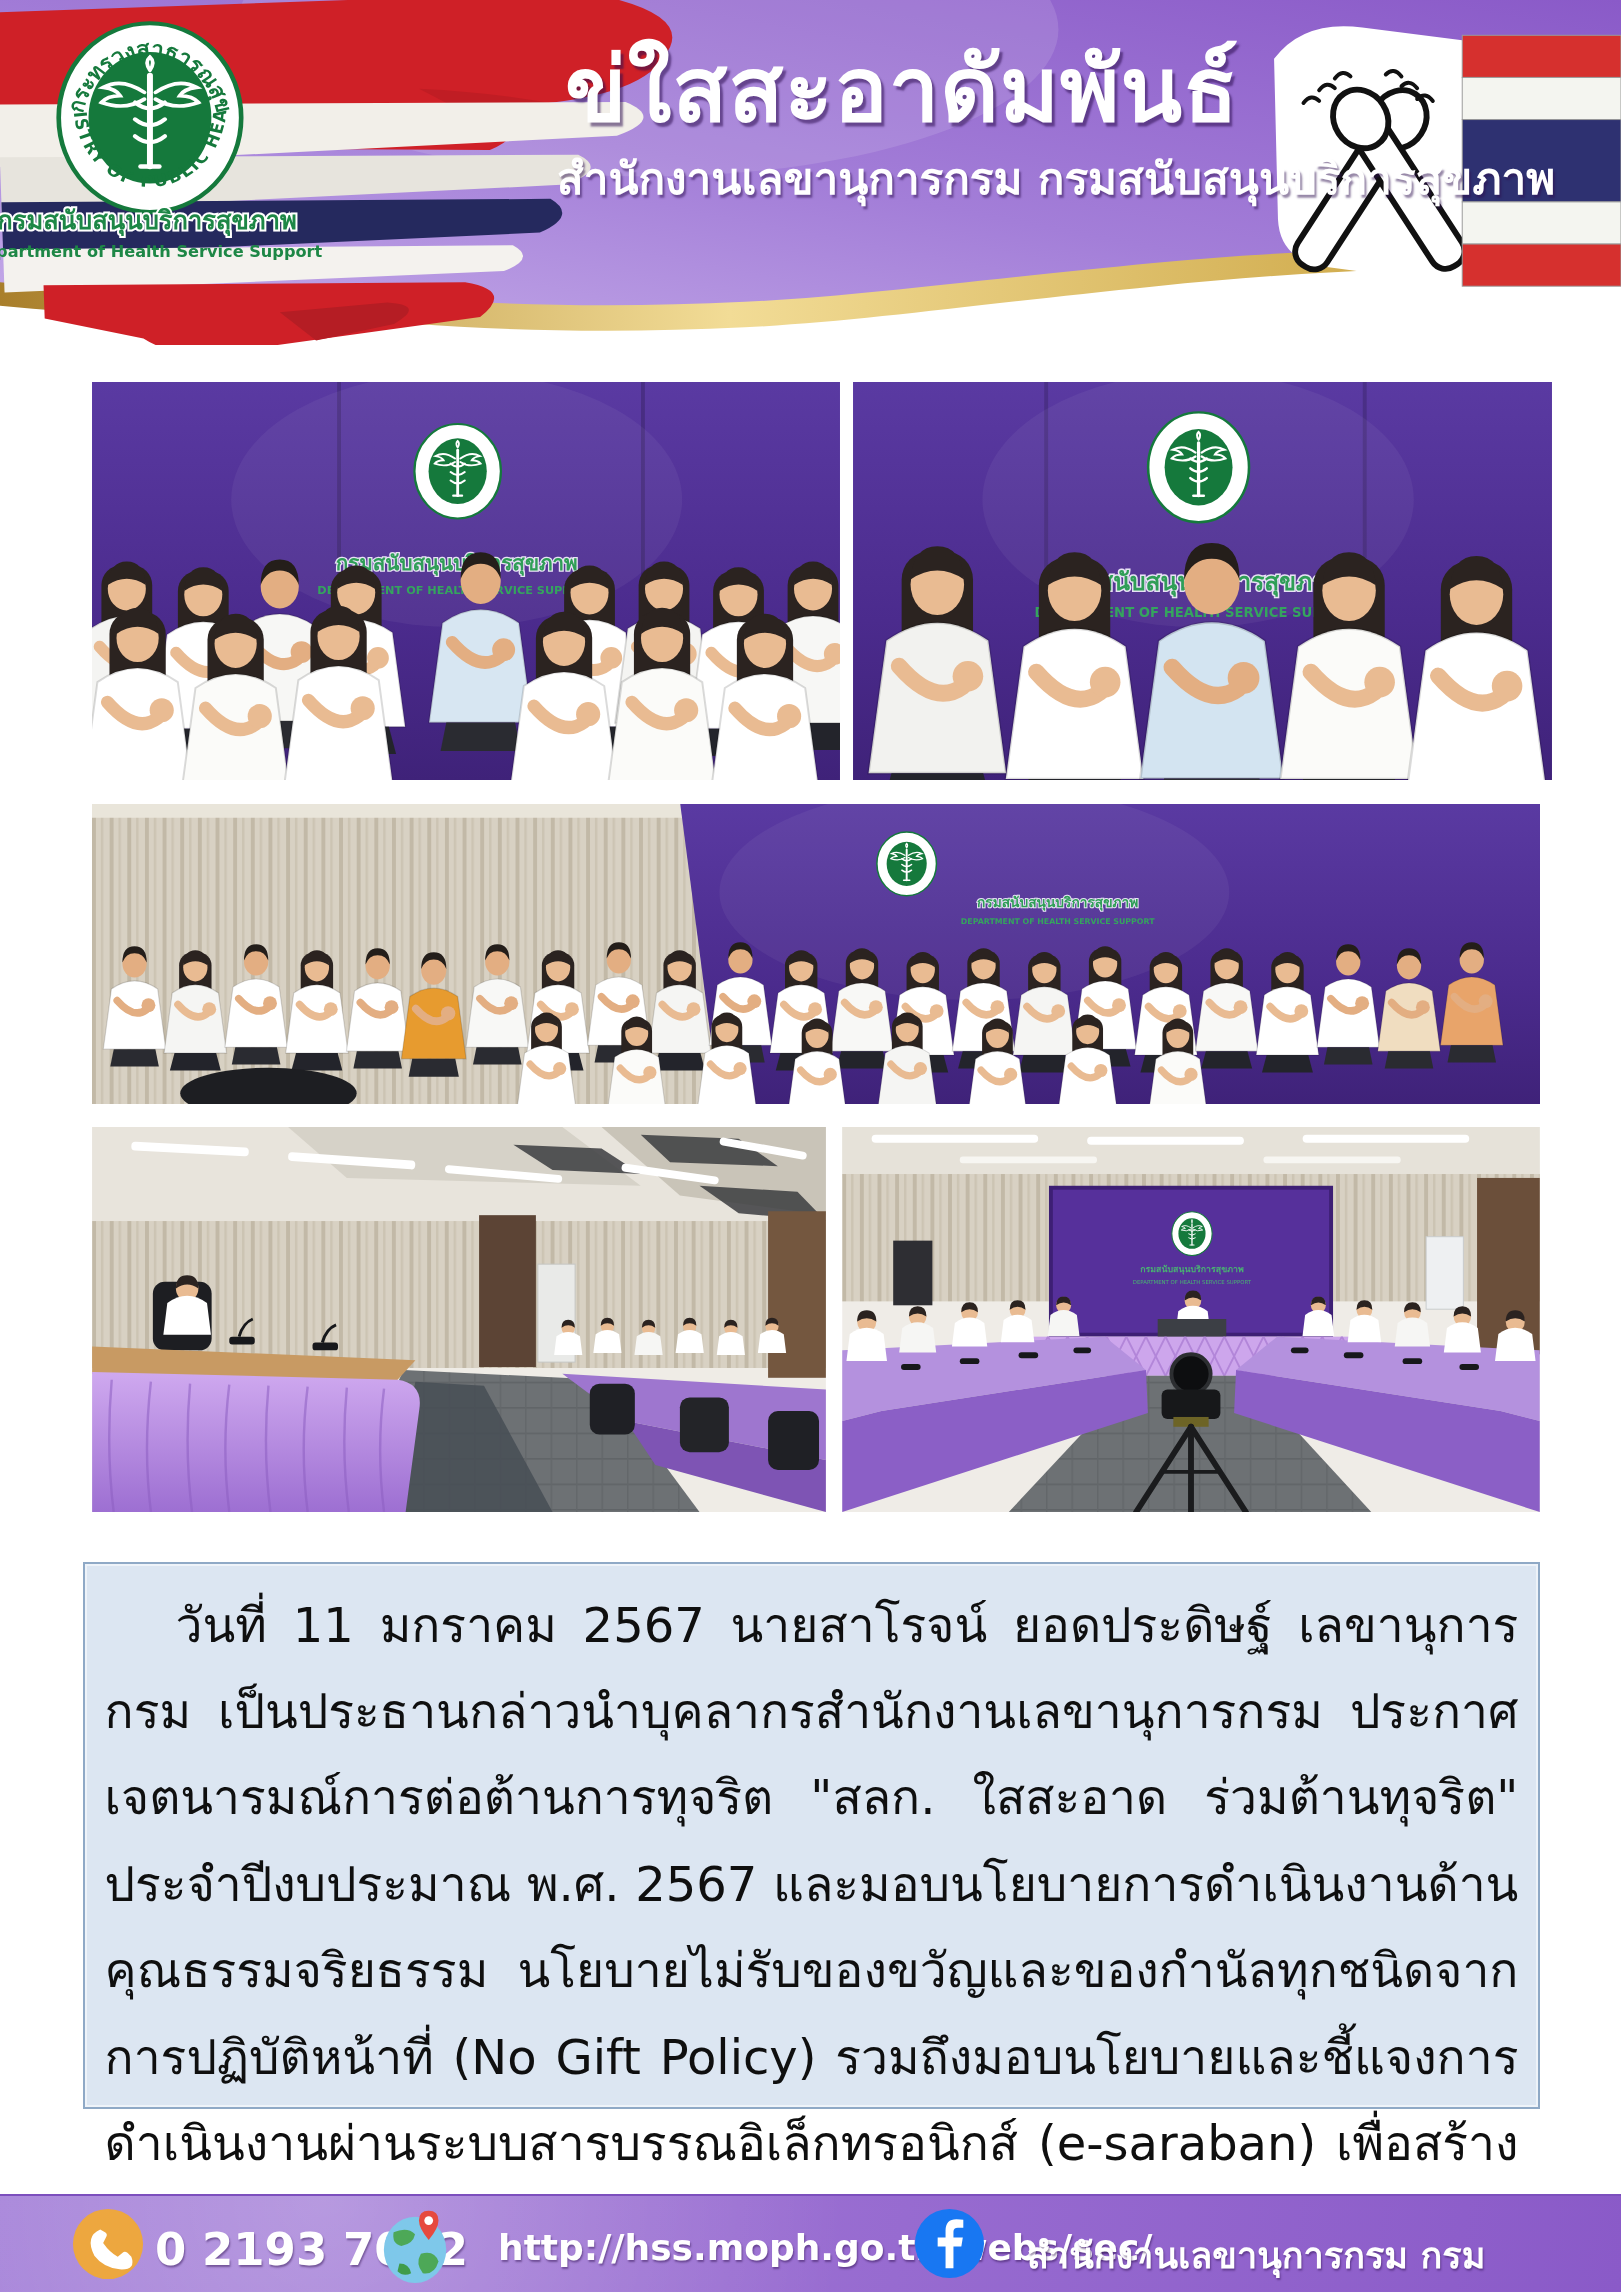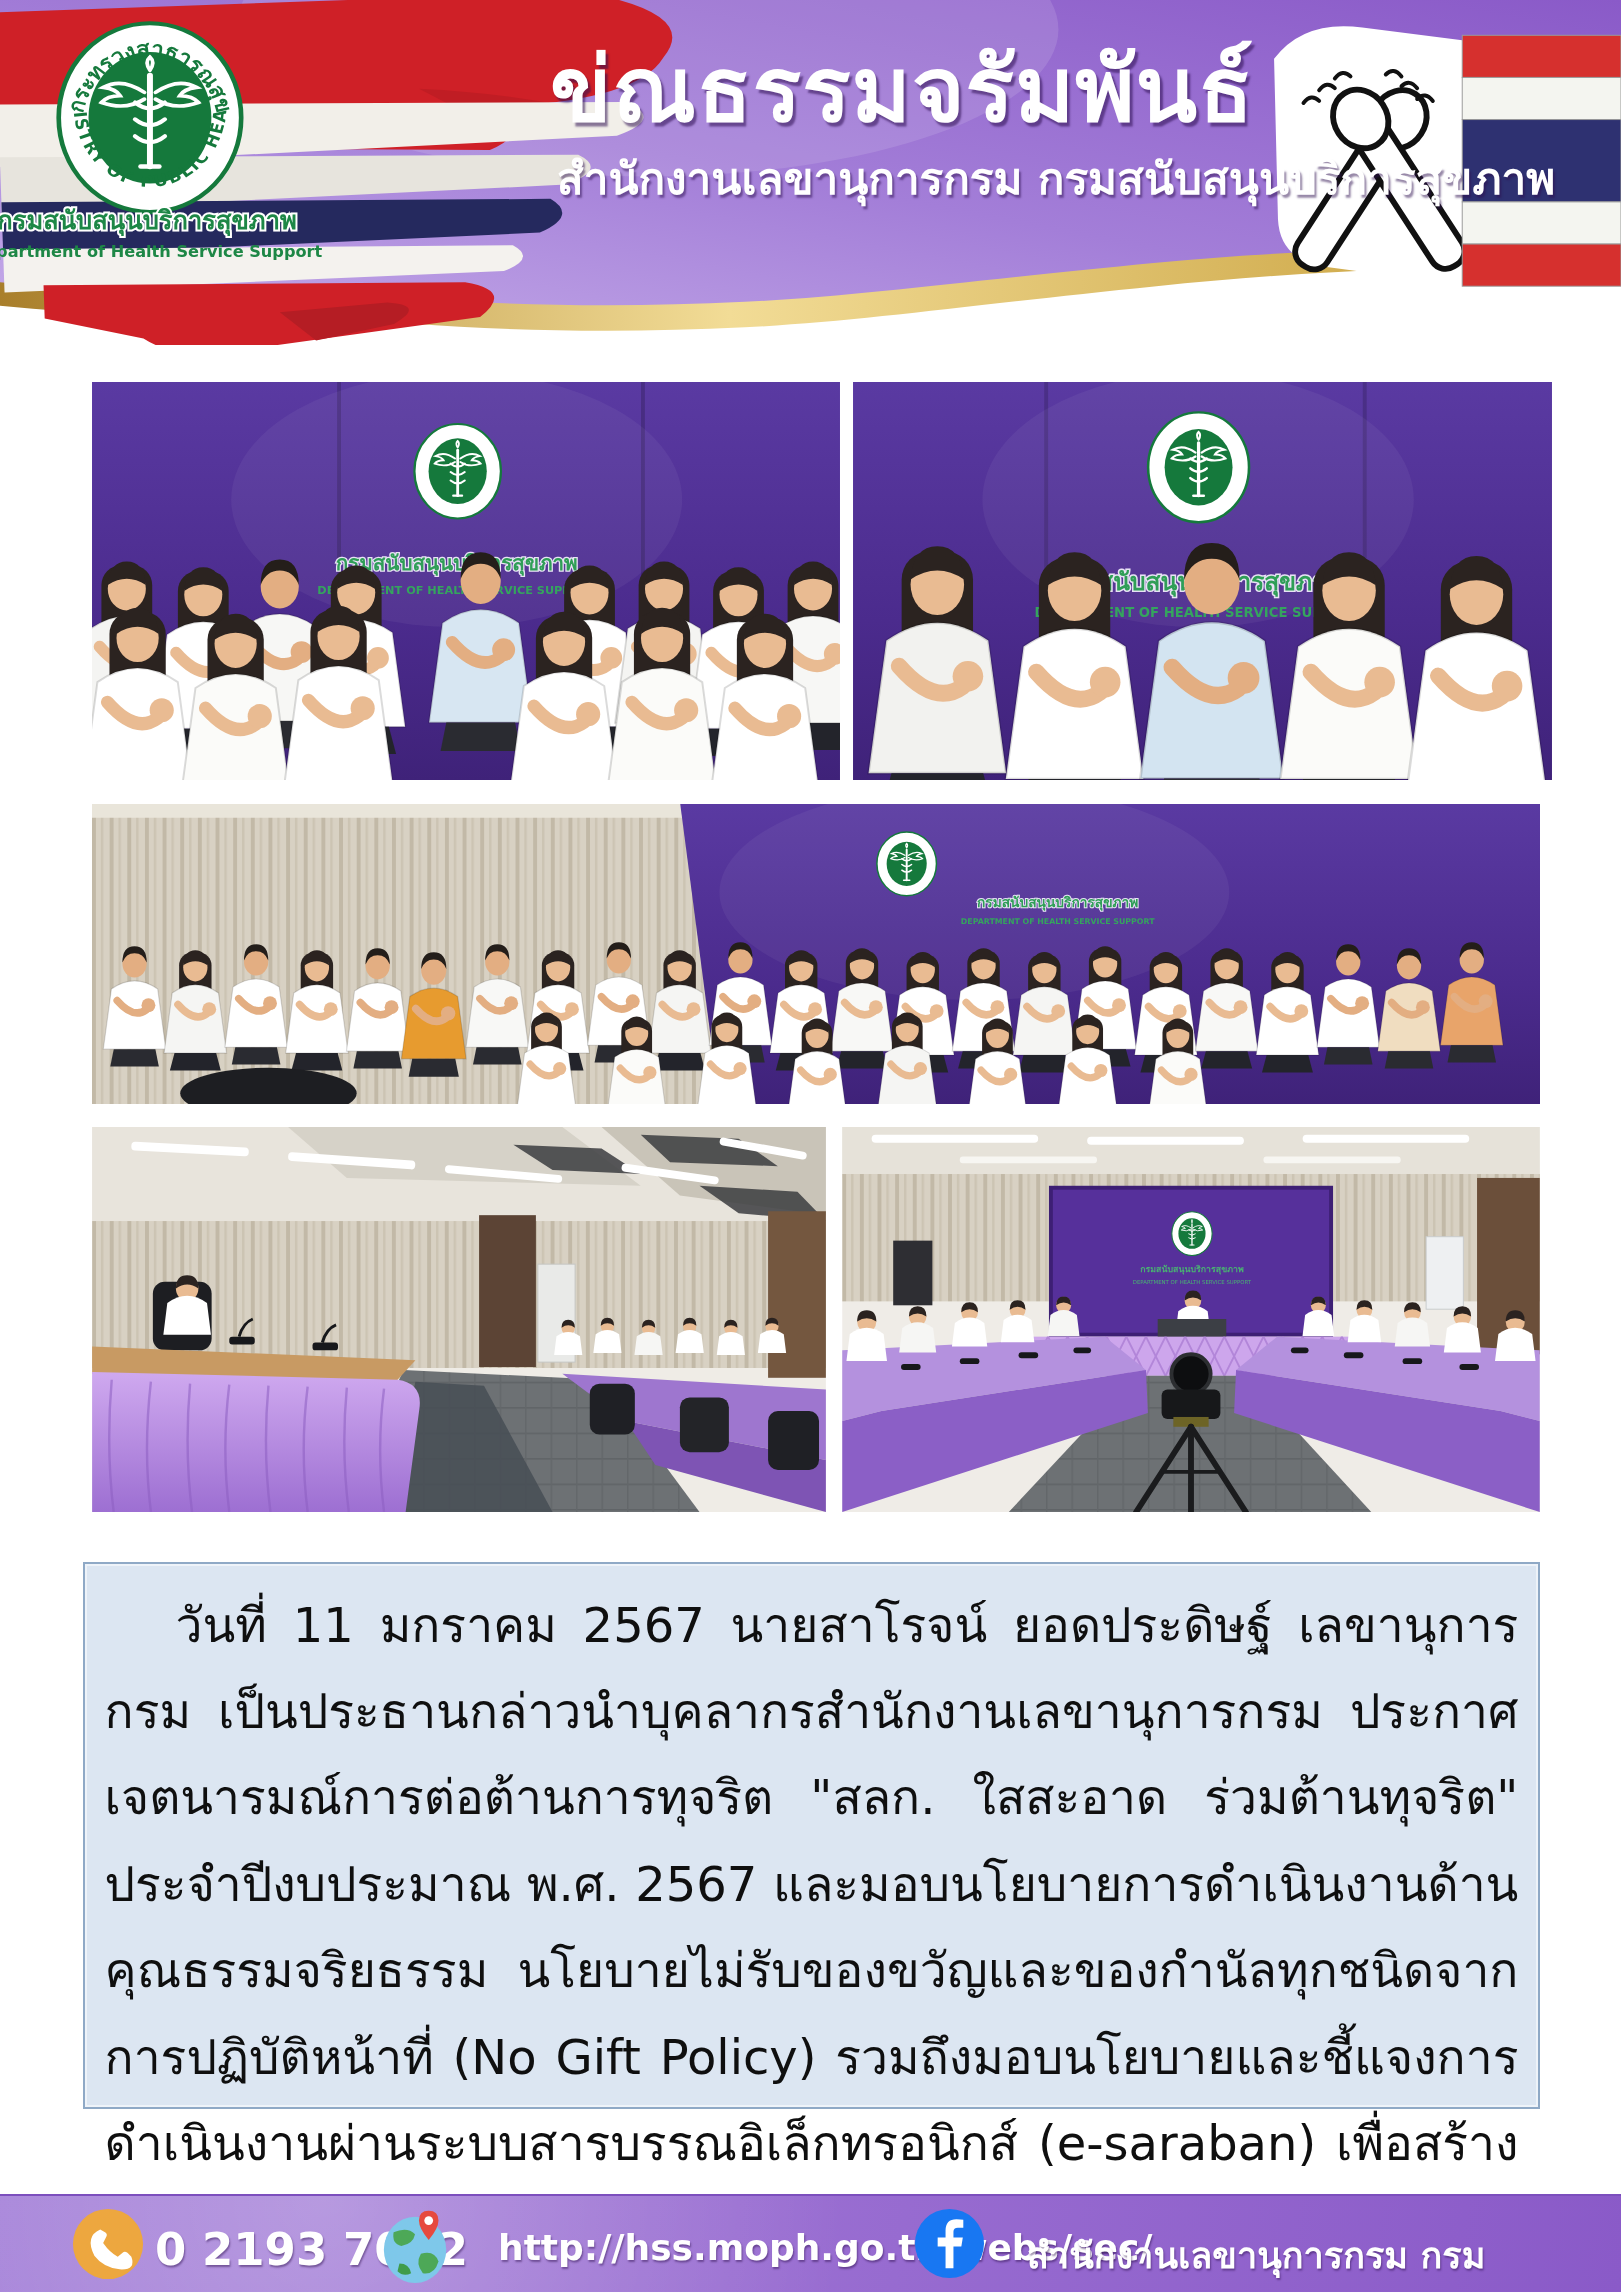--- a/index.html
+++ b/index.html
@@ -166,21 +166,21 @@
 
     <g stroke="#9a9a9a" stroke-width="1">
       <rect x="1492" y="36" width="162" height="43" fill="#d6302e"></rect>
       <rect x="1492" y="79" width="162" height="43" fill="#f4f5f0"></rect>
       <rect x="1492" y="122" width="162" height="84" fill="#2e3171"></rect>
       <rect x="1492" y="206" width="162" height="43" fill="#f4f5f0"></rect>
       <rect x="1492" y="249" width="162" height="43" fill="#d6302e"></rect>
     </g>
   </svg>
 
-  <div class="abs hdr-title">ข่ณธรรมจรัมพันธ์</div>
+  <div class="abs hdr-title">ข่ใสสะอาดัมพันธ์</div>
   <div class="abs hdr-sub">สำนักงานเลขานุการกรม กรมสนับสนุนบริการสุขภาพ</div>
 
   <svg class="abs" style="left:92px;top:382px" width="748" height="398" viewBox="0 0 763 406">
     <rect width="763" height="406" fill="url(#wallGrad)"></rect>
     <rect x="250" width="4" height="406" fill="rgba(0,0,0,.18)"></rect>
     <rect x="560" width="4" height="406" fill="rgba(0,0,0,.18)"></rect>
     <ellipse cx="372" cy="120" rx="230" ry="130" fill="#ffffff" opacity=".05"></ellipse>
     <use href="#emblem" transform="translate(328,42) scale(.9,.86)"></use>
     <text x="372" y="192" text-anchor="middle" font-size="21" font-weight="700" fill="#2f9e57" stroke="#e8e2f5" stroke-width="2.6" paint-order="stroke">กรมสนับสนุนบริการสุขภาพ</text>
     <text x="372" y="216" text-anchor="middle" font-size="11.5" font-weight="700" fill="#35a45e">DEPARTMENT OF HEALTH SERVICE SUPPORT</text>

